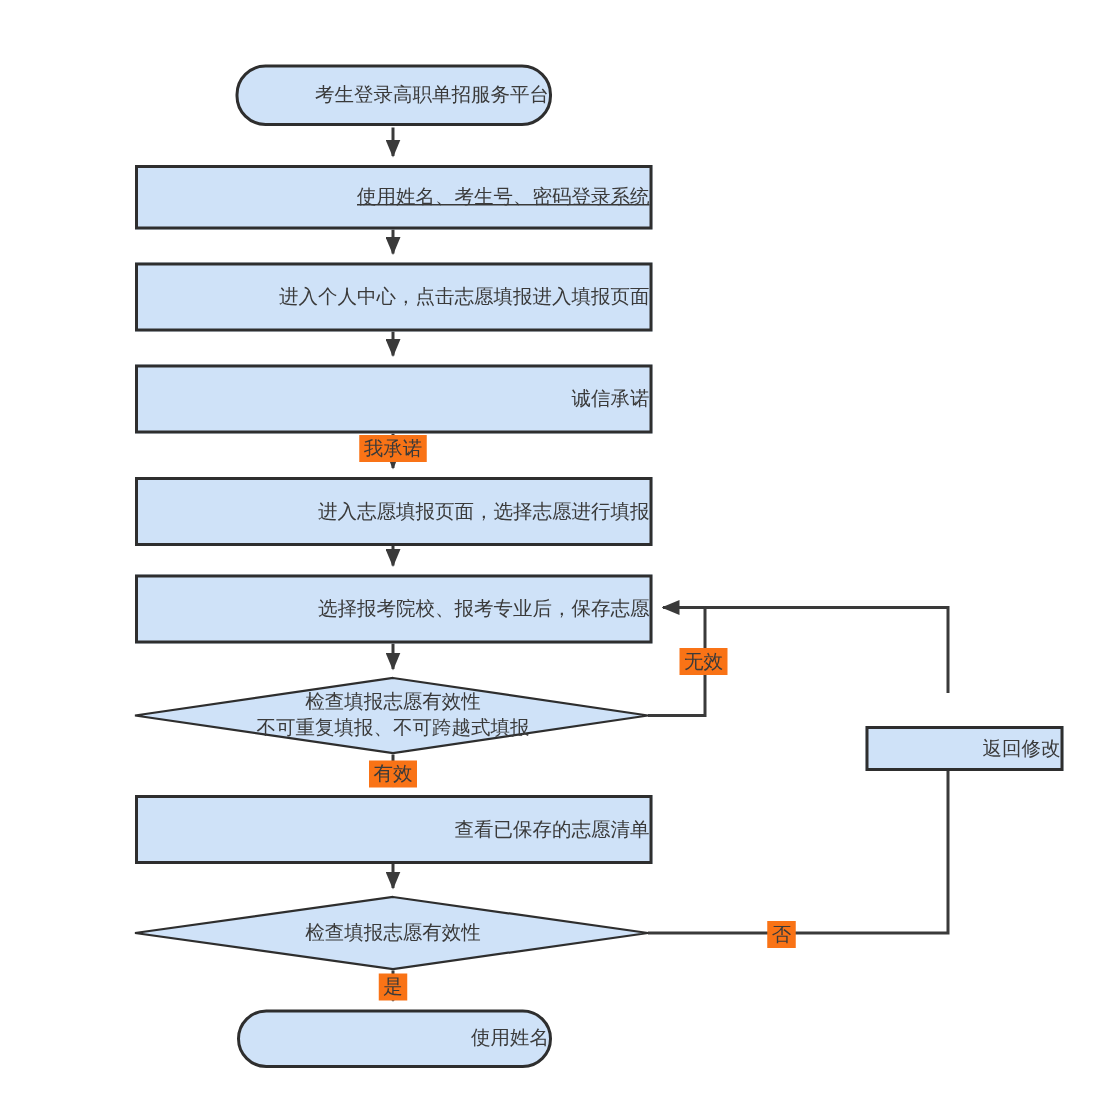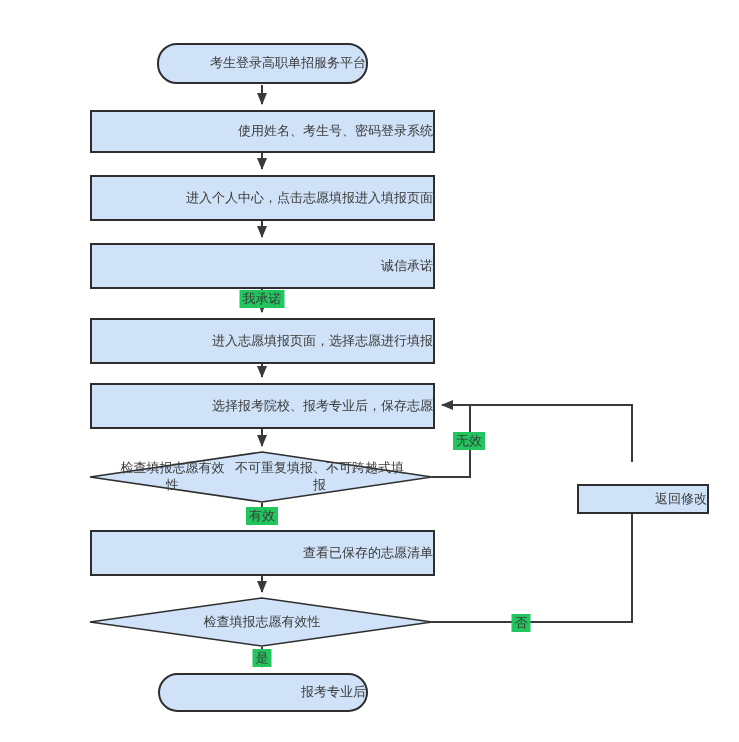--- a/index.html
+++ b/index.html
@@ -23,32 +23,32 @@
     justify-content: flex-end;
     font-size: 13px;
     line-height: 1.25;
     color: #3a3a3a;
     text-align: center;
   }
   .terminator { border-radius: 20px; }
   .dtext {
     position: absolute;
     display: flex;
-    flex-direction: row;
+    flex-direction: column;
     align-items: center;
     justify-content: center;
     font-size: 13px;
     line-height: 1.3;
     color: #3a3a3a;
     text-align: center;
   }
   .elabel {
     position: absolute;
     transform: translateX(-50%);
-    background: #22c55e;
+    background: #f97316;
     padding: 0 3px;
     font-size: 13px;
     color: #3a3a3a;
     white-space: nowrap;
   }
 </style>
 </head>
 <body>
 
 <div class="canvas">
@@ -77,21 +77,21 @@
     <path d="M432 622 L632 622 L632 498" fill="none" stroke="#3a3a3a" stroke-width="2" marker-end="url(#arrow)"></path>
 
     <polygon points="262,452 432,477 262,502 90,477" fill="#cfe2f8" stroke="#2e2e2e" stroke-width="1.5"></polygon>
     <polygon points="262,598 432,622 262,646 90,622" fill="#cfe2f8" stroke="#2e2e2e" stroke-width="1.5"></polygon>
   </svg>
 
   <div class="node terminator" style="left:157px; top:43px; width:211px; height:41px;">
     <span>考生登录高职单招服务平台</span>
   </div>
 
-  <div class="node" style="left:90px; top:110px; width:345px; height:43px;">
+  <div class="node" style="left:90px; top:110px; width:345px; height:43px;text-decoration:underline;">
     <span>使用姓名、考生号、密码登录系统</span>
   </div>
 
   <div class="node" style="left:90px; top:175px; width:345px; height:46px;">
     <span>进入个人中心，点击志愿填报进入填报页面</span>
   </div>
 
   <div class="node" style="left:90px; top:243px; width:345px; height:46px;">
     <span>诚信承诺</span>
   </div>
@@ -111,21 +111,21 @@
 
   <div class="node" style="left:90px; top:530px; width:345px; height:46px;">
     <span>查看已保存的志愿清单</span>
   </div>
 
   <div class="dtext" style="left:115px; top:608px; width:294px; height:28px;">
     <span>检查填报志愿有效性</span>
   </div>
 
   <div class="node terminator" style="left:158px; top:673px; width:210px; height:39px;">
-    <span>报考专业后</span>
+    <span>使用姓名</span>
   </div>
 
   <div class="node" style="left:565px; top:484px; width:132px; height:30px;margin-left:12px;">
     <span>返回修改</span>
   </div>
 
   <div class="elabel" style="left:262px; top:290px;">我承诺</div>
   <div class="elabel" style="left:262px; top:507px;">有效</div>
   <div class="elabel" style="left:469px; top:432px;">无效</div>
   <div class="elabel" style="left:262px; top:649px;">是</div>

